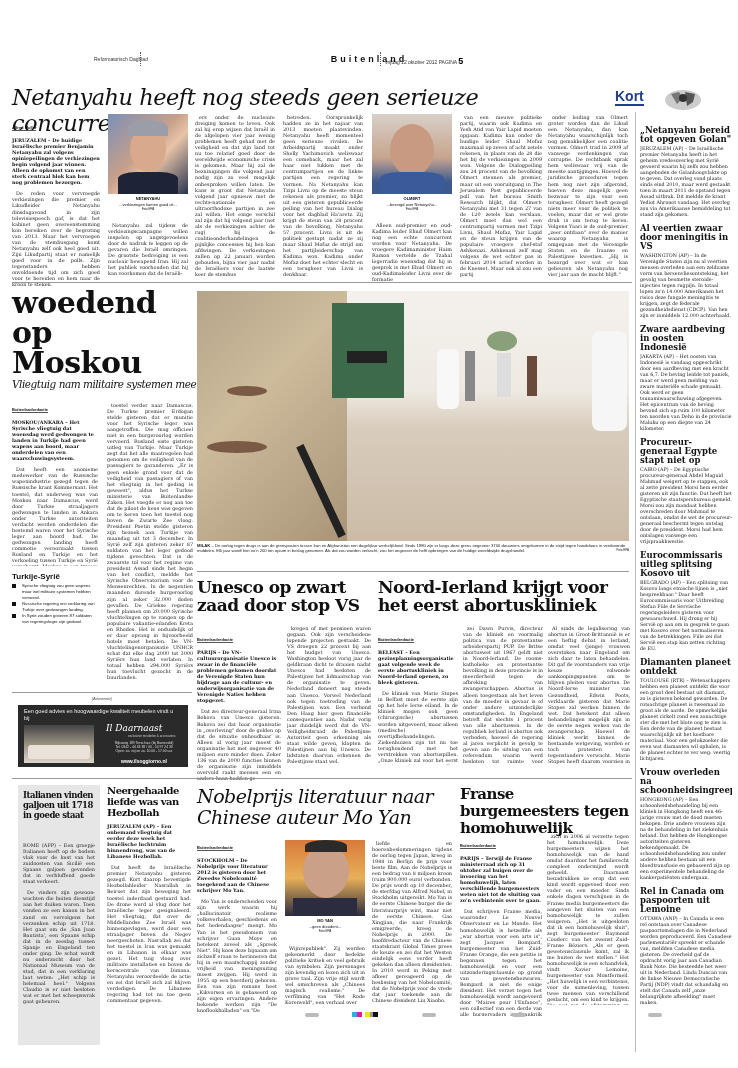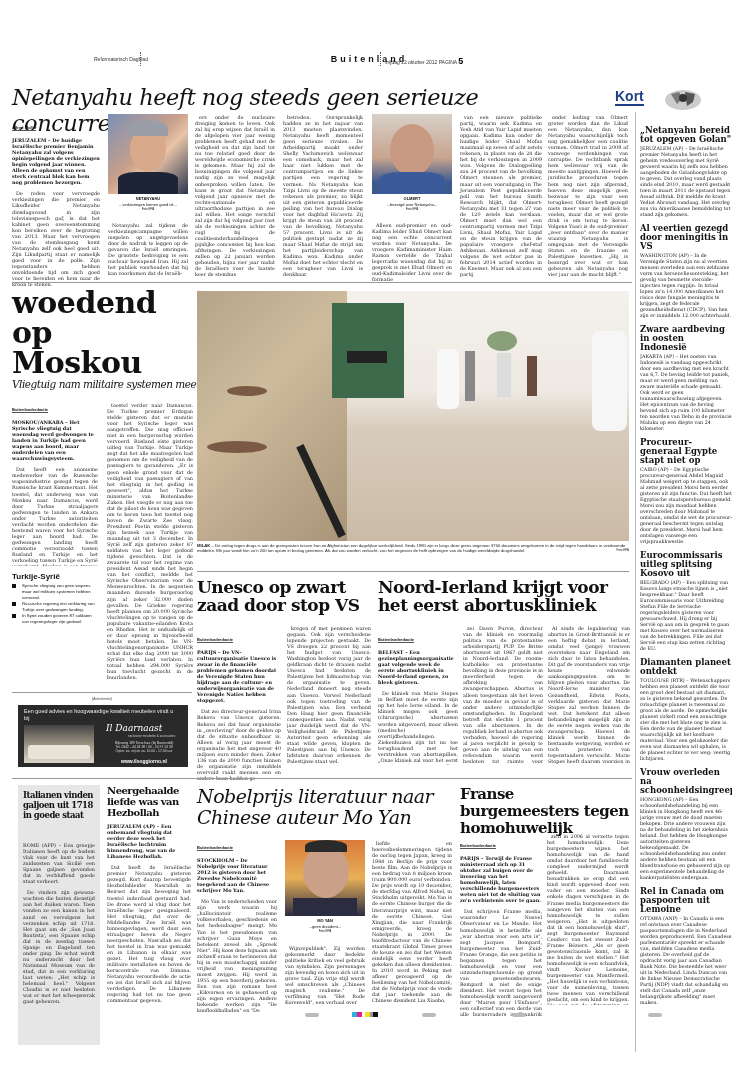--- a/index.html
+++ b/index.html
@@ -250,21 +250,21 @@
 <div class="abs body" style="left:547px;top:833px;width:82px;height:172px;overflow:hidden">
     <p>zich in 2006 al verzette tegen het homohuwelijk. Deze burgemeesters wijzen het homohuwelijk van de hand omdat daardoor het familierecht compleet ondermijnd wordt geheeld. Daarnaast benadrukken ze erop dat een kind wordt opgevoed door een vader en een moeder. Sinds enkele dagen verschijnen in de Franse media burgemeesters die aangeven het sluiten van een homohuwelijk te zullen weigeren. „Het is uitgesloten dat ik een homohuwelijk sluit", zegt burgemeester Raymond Couderc van het zwenst Zuid-Franse Béziers. „Als er geen gewetensclausule komt, zal ik me buiten de wet stellen." Het homohuwelijk is een schandvlek, vindt Xavier Lemoine, burgemeester van Montfermeil. „Het huwelijk is een verbintenis, voor de samenleving, tussen twee mensen van verschillend geslacht, om een kind te krijgen. Die wet zet de afstamming op zijn kop."</p>
   </div>
 
 <div class="abs" style="left:640px;top:126px;width:92px;height:915px;overflow:hidden">
   <div>
       <div class="kort-h">„Netanyahu bereid tot opgeven Golan"</div>
       <div class="kort-b">JERUZALEM (AP) – De Israëlische premier Netanyahu heeft in het geheim vredesoverleg met Syrië gevoerd waarin hij zelfs zou hebben aangeboden de Golanhoogvlakte op te geven. Dat overleg vond plaats sinds eind 2010, maar werd gestaakt toen in maart 2011 de opstand tegen Assad uitbrak. Dit meldde de krant Yediot Ahronot vandaag. Het overleg zou via Amerikaanse bemiddeling tot stand zijn gekomen.</div>
     </div>
   <div>
-      <div class="kort-h">Al veertien gezegd door meningitis in VS</div>
+      <div class="kort-h">Al veertien zwaar door meningitis in VS</div>
       <div class="kort-b">WASHINGTON (AP) – In de Verenigde Staten zijn nu al veertien mensen overleden aan een zeldzame vorm van hersenvliesontsteking, het gevolg van besmette steroide-injecties tegen rugpijn. In totaal lopen zo'n 14.000 Amerikanen het risico deze fungale meningitis te krijgen, zegt de federale gezondheidsdienst (CDCP). Van hen zijn er inmiddels 12.000 achterhaald.</div>
     </div>
   <div>
       <div class="kort-h">Zware aardbeving in oosten Indonesië</div>
       <div class="kort-b">JAKARTA (AP) – Het oosten van Indonesië is vandaag opgeschrikt door een aardbeving met een kracht van 6,7. De beving leidde tot paniek, maar er werd geen melding van zware materiële schade gemaakt. Ook werd er geen tsunamiwaarschuwing afgegeven. Het epicentrum van de beving bevond zich op ruim 100 kilometer ten noorden van Debo in de provincie Maluku op een diepte van 24 kilometer.</div>
     </div>
   <div>
       <div class="kort-h">Procureur-generaal Egypte stapt niet op</div>
       <div class="kort-b">CAIRO (AP) – De Egyptische procureur-generaal Abdel Maguid Mahmud weigert op te stappen, ook al zette president Morsi hem eerder gisteren uit zijn functie. Dat heeft het Egyptische staatspersbureau gemeld. Morsi zou zijn mandaat hebben overschreden door Mahmud te ontslaan, omdat de wet de procureur-generaal beschermt tegen ontslag door de president. Morsi had hem ontslagen vanwege een vrijspraakkwestie.</div>
     </div>

